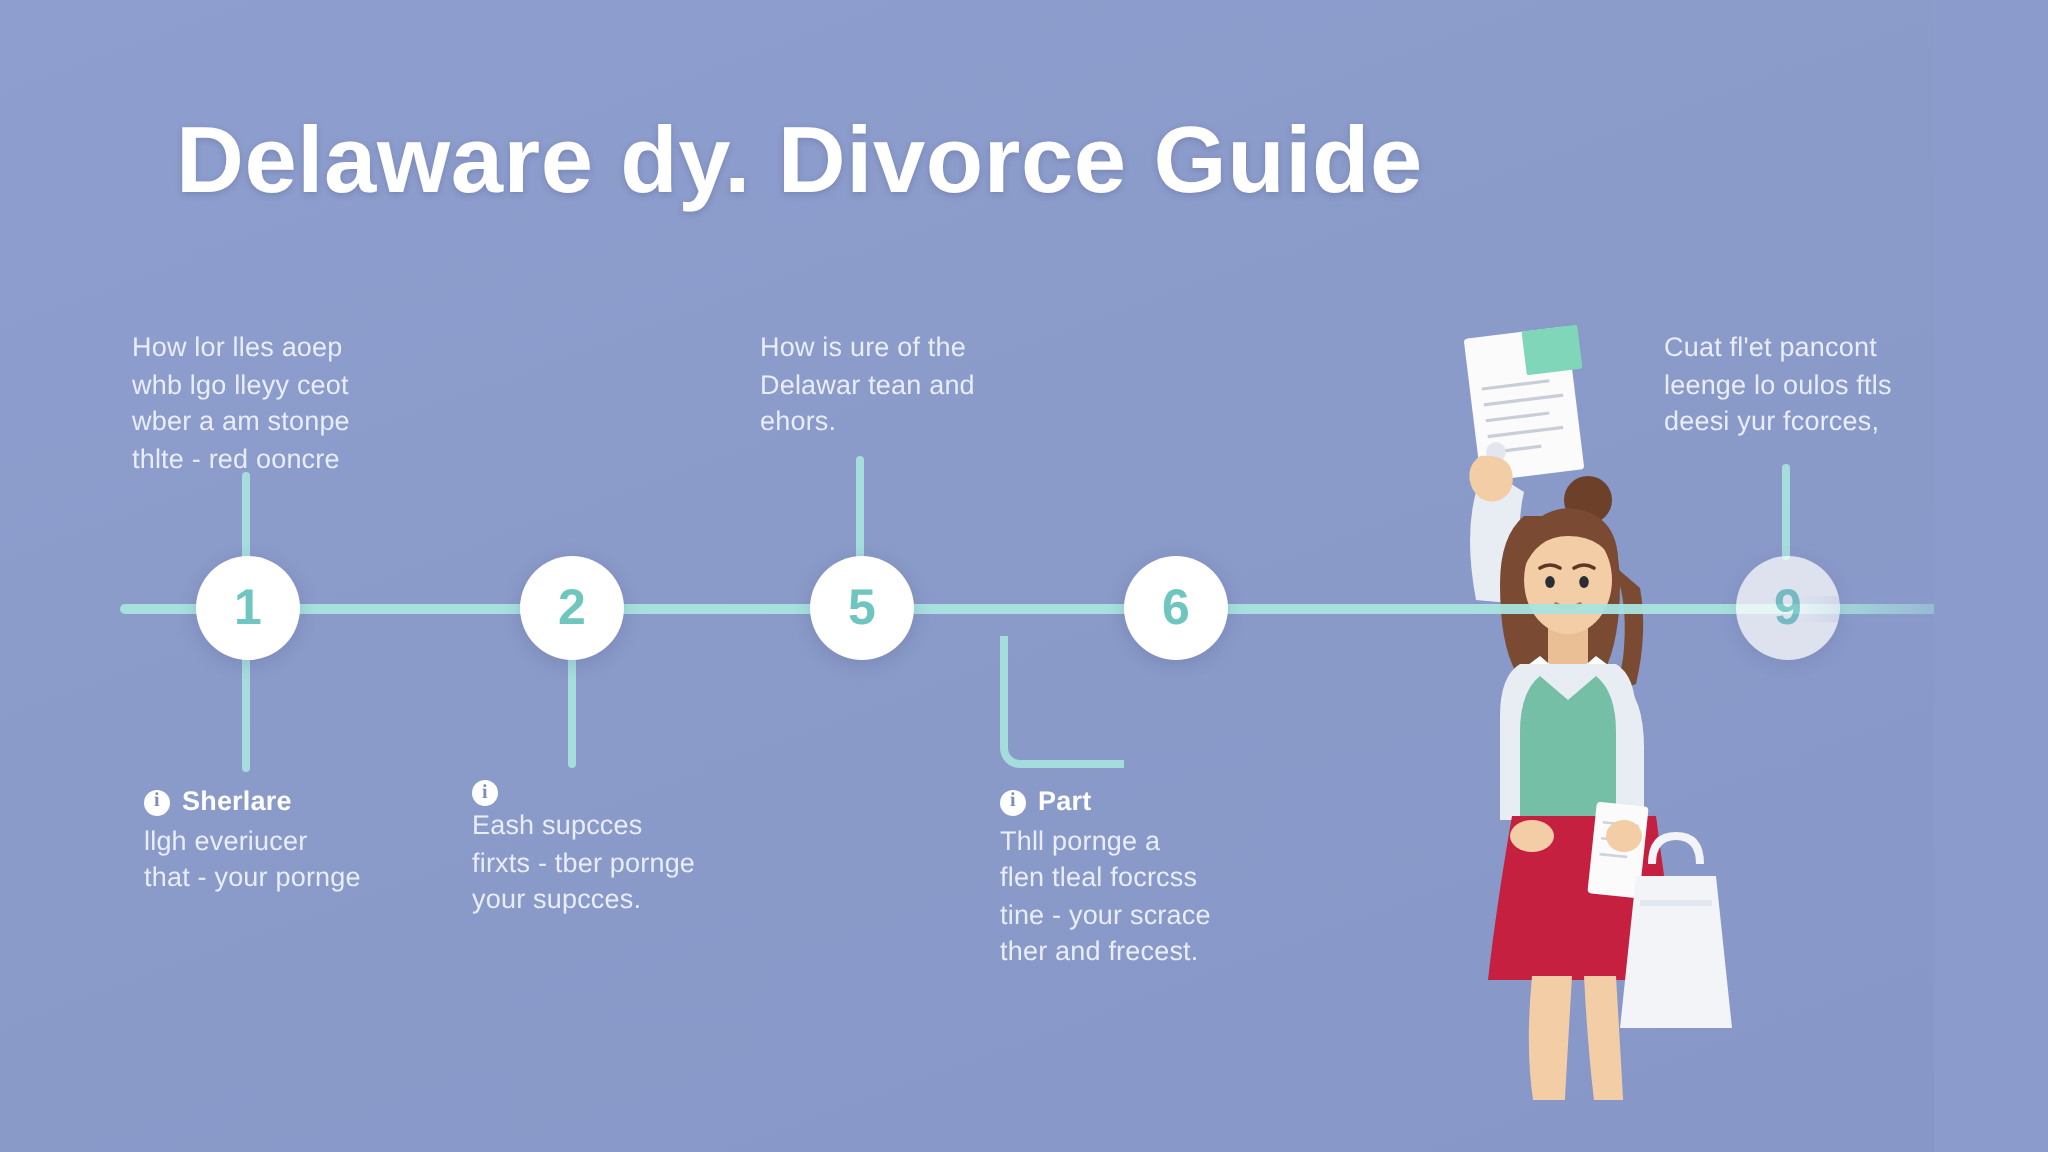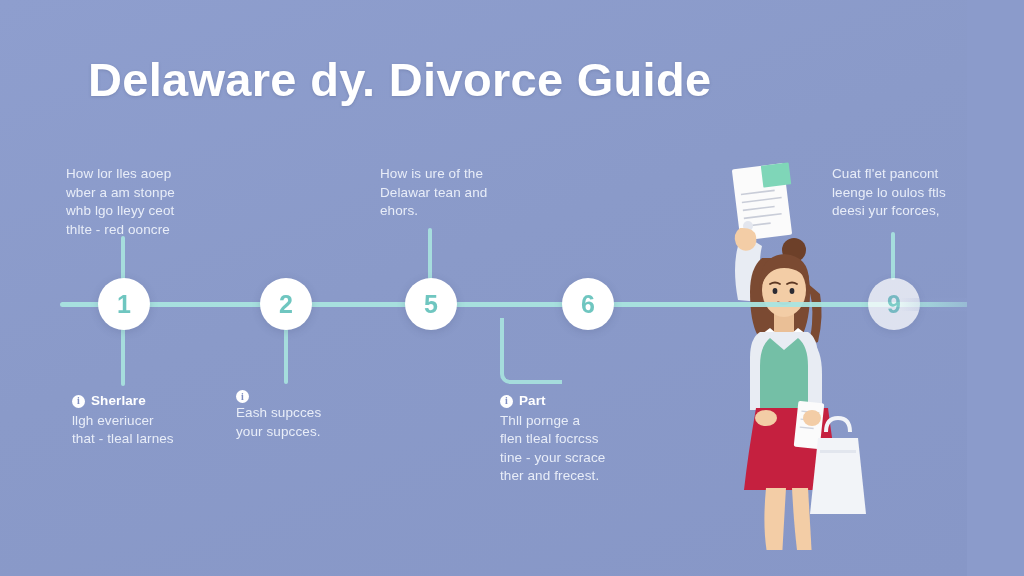--- a/index.html
+++ b/index.html
@@ -223,22 +223,22 @@
     <span>6</span>
   </div>
   <div class="node faded" style="left:868px;">
     <span>9</span>
   </div>
 
   <div class="rail-fade-right"></div>
 
   <div class="cap top" style="left:66px; top:165px;">
     <span class="line">How lor lles aoep</span>
+    <span class="line">whb  lgo lleyy ceot</span>
     <span class="line">wber a am stonpe</span>
-    <span class="line">whb  lgo lleyy ceot</span>
     <span class="line">thlte - red ooncre</span>
   </div>
 
   <div class="cap top" style="left:380px; top:165px;">
     <span class="line">How is ure of the</span>
     <span class="line">Delawar tean and</span>
     <span class="line">ehors.</span>
   </div>
 
   <div class="cap top" style="left:832px; top:165px;">
@@ -246,29 +246,30 @@
     <span class="line">leenge lo oulos  ftls</span>
     <span class="line">deesi yur fcorces,</span>
   </div>
 
   <div class="cap" style="left:72px; top:392px;">
     <div class="hdr">
       <span class="info-icon">i</span>
       <span class="hdr-label">Sherlare</span>
     </div>
     <span class="line">llgh everiucer</span>
-    <span class="line">that - tleal larnes</span>
+    <span class="line">that - your pornge</span>
   </div>
 
   <div class="cap" style="left:236px; top:390px;">
     <div class="hdr">
       <span class="info-icon">i</span>
       <span class="hdr-label"></span>
     </div>
     <span class="line">Eash supcces</span>
+    <span class="line">firxts - tber pornge</span>
     <span class="line">your  supcces.</span>
   </div>
 
   <div class="cap" style="left:500px; top:392px;">
     <div class="hdr">
       <span class="info-icon">i</span>
       <span class="hdr-label">Part</span>
     </div>
     <span class="line">Thll pornge a</span>
     <span class="line">flen tleal focrcss</span>

